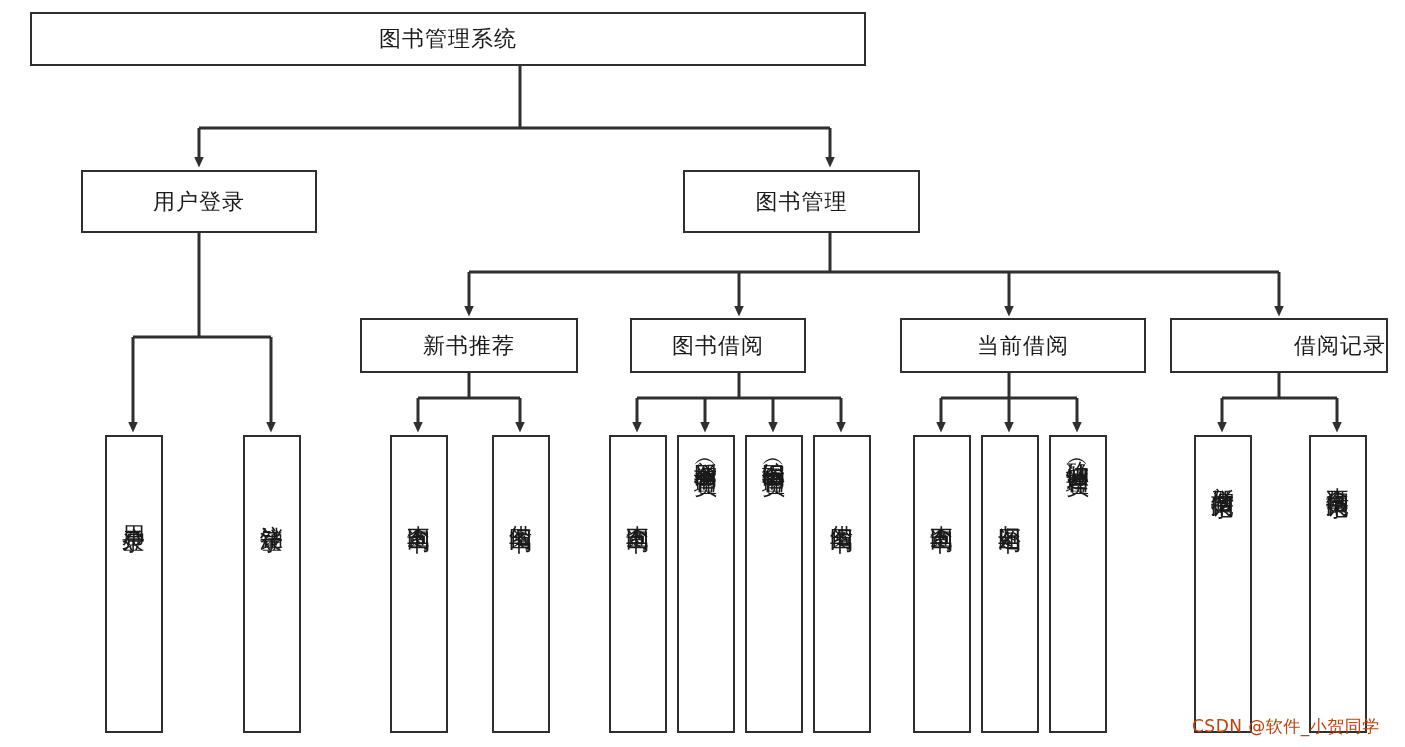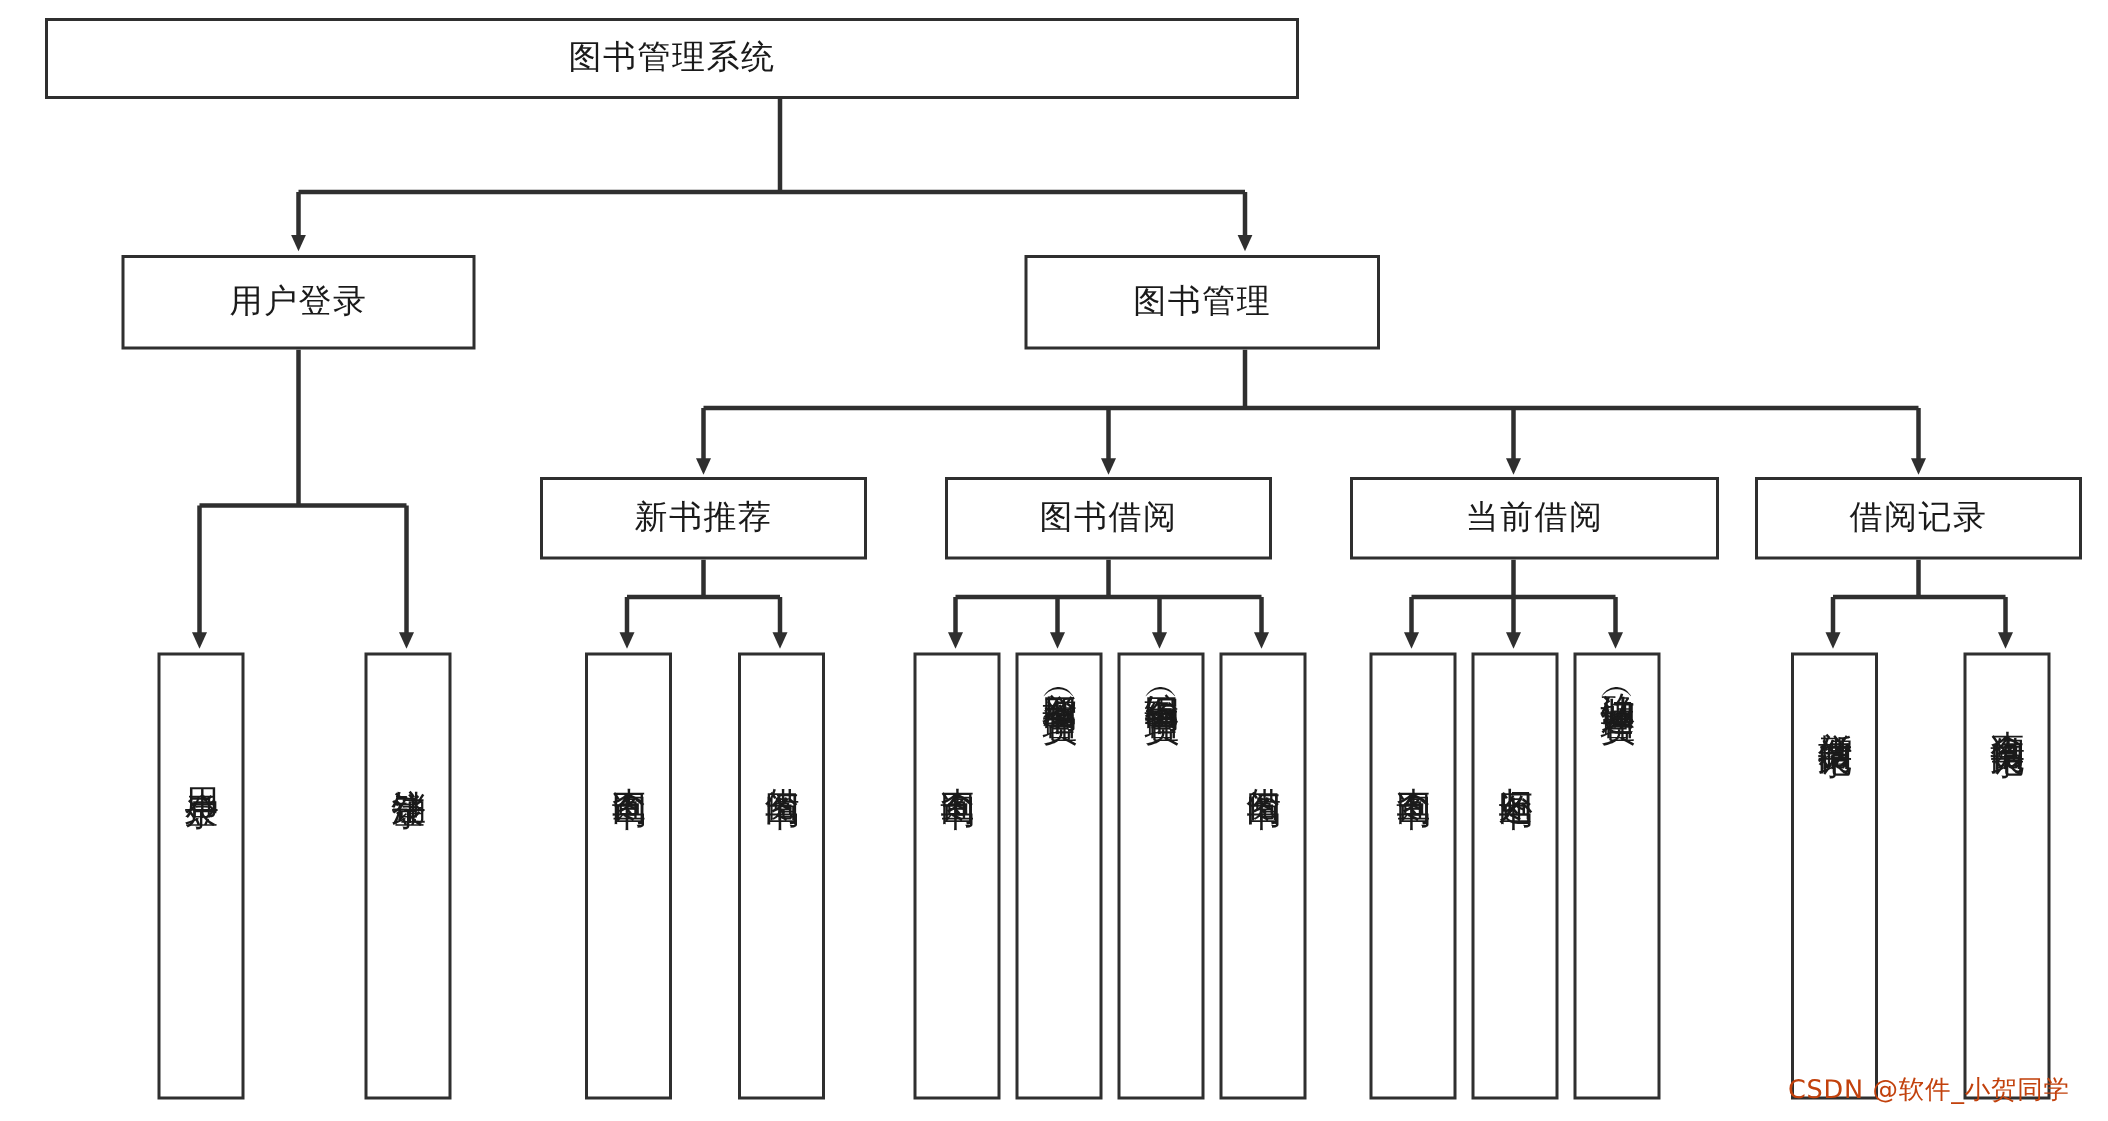--- a/index.html
+++ b/index.html
@@ -130,27 +130,27 @@
   <div class="node" style="left:81px; top:170px; width:236px; height:63px;">
     <span class="node-label">用户登录</span>
   </div>
   <div class="node" style="left:683px; top:170px; width:237px; height:63px;">
     <span class="node-label">图书管理</span>
   </div>
 
   <div class="node" style="left:360px; top:318px; width:218px; height:55px;">
     <span class="node-label">新书推荐</span>
   </div>
-  <div class="node" style="left:630px; top:318px; width:218px; height:55px;">
+  <div class="node" style="left:630px; top:318px; width:176px; height:55px;">
     <span class="node-label">图书借阅</span>
   </div>
   <div class="node" style="left:900px; top:318px; width:246px; height:55px;">
     <span class="node-label">当前借阅</span>
   </div>
-  <div class="node" style="left:1170px; top:318px; width:218px; height:55px;">
+  <div class="node" style="left:1170px; top:318px; width:218px; height:55px;justify-content:flex-end;">
     <span class="node-label">借阅记录</span>
   </div>
 
   <div class="node leaf center" style="left:105px; top:435px; width:58px; height:298px; padding-top:70px;">
     <span class="node-label">用户登录</span>
   </div>
   <div class="node leaf center" style="left:243px; top:435px; width:58px; height:298px; padding-top:70px;">
     <span class="node-label">注销登录</span>
   </div>
 

